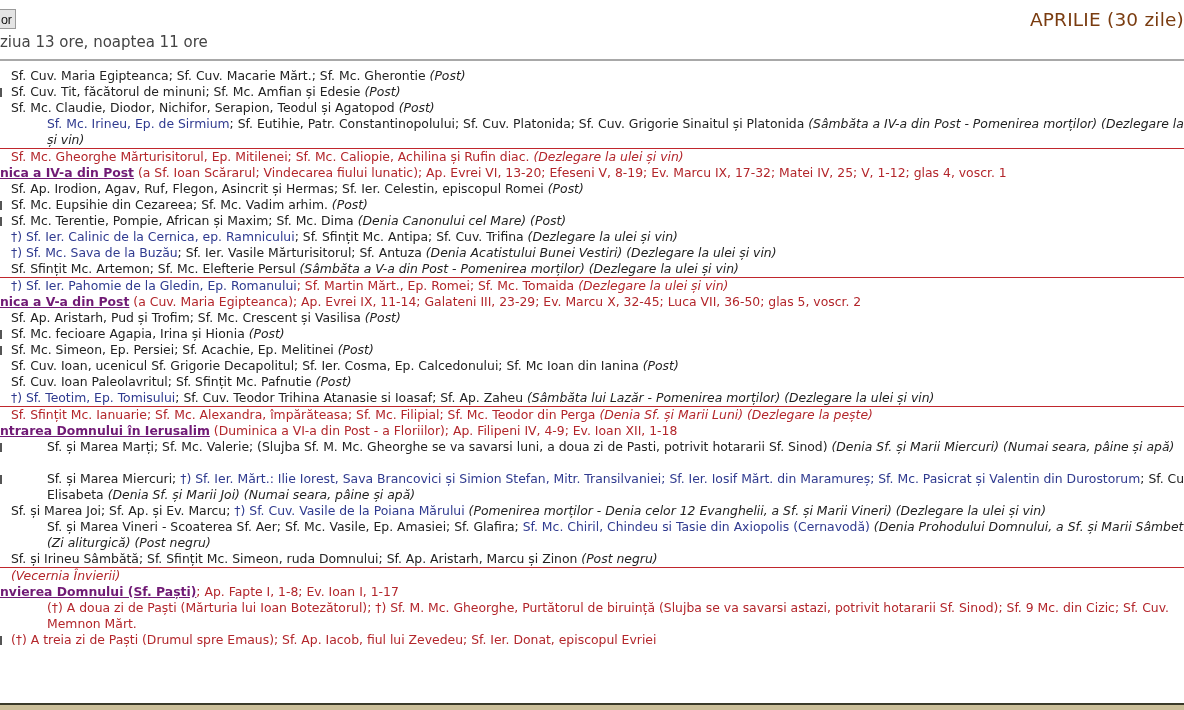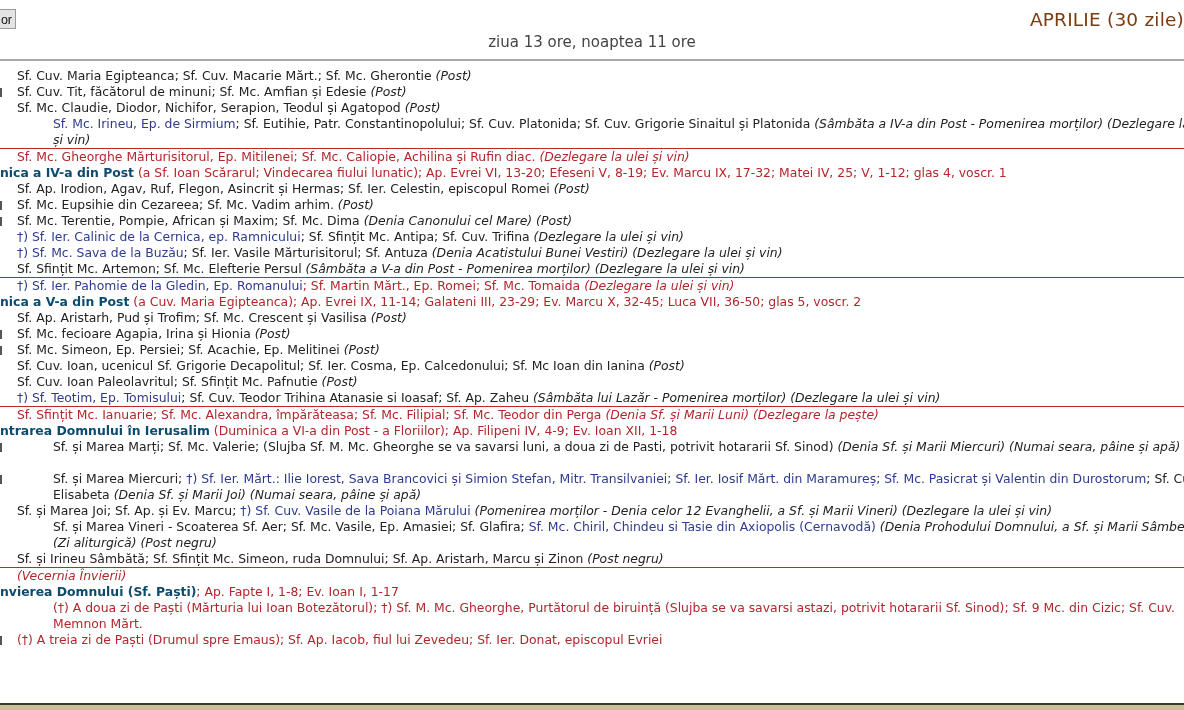--- a/index.html
+++ b/index.html
@@ -13,43 +13,43 @@
     position:absolute; left:-20px; top:9px; height:20px; width:36px;
     background:#e4e4e4; border:1px solid #9a9a9a; box-sizing:border-box;
     font-size:12.5px; line-height:18px; text-align:right; padding-right:3px;
     color:#111; cursor:pointer;
   }
   .title {
     position:absolute; left:0; width:1184px; top:9px; text-align:right;
     font-size:18.5px; color:#7a3c10; letter-spacing:0.2px;
   }
   .subtitle {
-    position:absolute; left:0; width:1184px; top:33px; text-align:center;
+    position:absolute; left:0; width:1184px; top:33px; text-align:left;
     font-size:15px; color:#444;
   }
   .hr-gray {
     position:absolute; left:0; top:59px; width:1184px; height:0;
     border-top:2px solid #a8a8a8;
   }
   .rows { position:absolute; left:0; top:68px; width:1184px; }
   .row {
     position:relative; height:16px; line-height:16px; white-space:nowrap;
-    padding-left:17px; box-sizing:border-box; width:1184px; overflow:hidden;
+    padding-left:11px; box-sizing:border-box; width:1184px; overflow:hidden;
   }
   .row.wrap2 { height:32px; white-space:normal; }
   .row.wrap2 .txt { display:block; width:1168px;margin-left:36px; }
   .row.sun { padding-left:0; color:#b22222; }
   .row .mark {
     position:absolute; left:0; top:4px; width:2px; height:9px; background:#555;
   }
   .sep { height:0; border-top:1px solid #c0272d; width:1184px; }
   .blk { color:#222; }
   .red { color:#b3262b; }
   .blue { color:#2f3a8f; }
-  .bold-red { color:#0c4a6e; font-weight:bold; }
+  .bold-red { color:#701a75; font-weight:bold;text-decoration:underline; }
   i { font-style:italic; }
   .bottom-line {
     position:absolute; left:0; top:703px; width:1184px; height:0;
     border-top:2px solid #3a3a2a;
   }
   .bottom-band {
     position:absolute; left:0; top:705px; width:1184px; height:5px;
     background:#cbbf9a;
   }
 </style>

